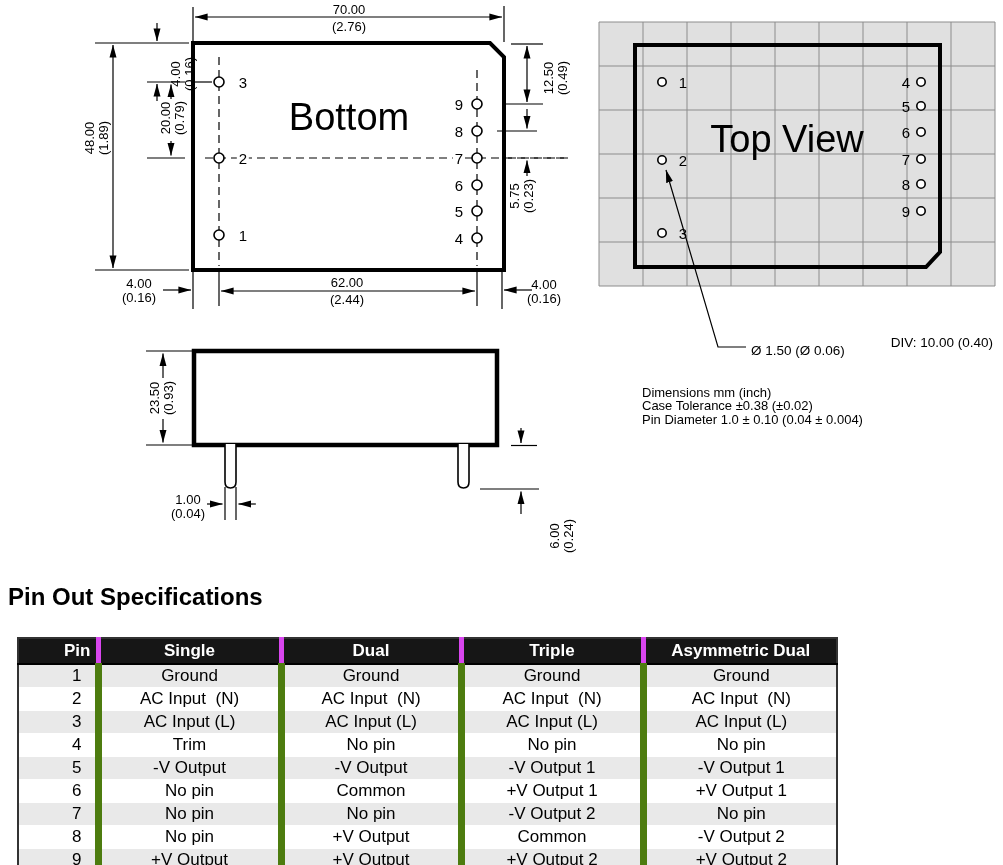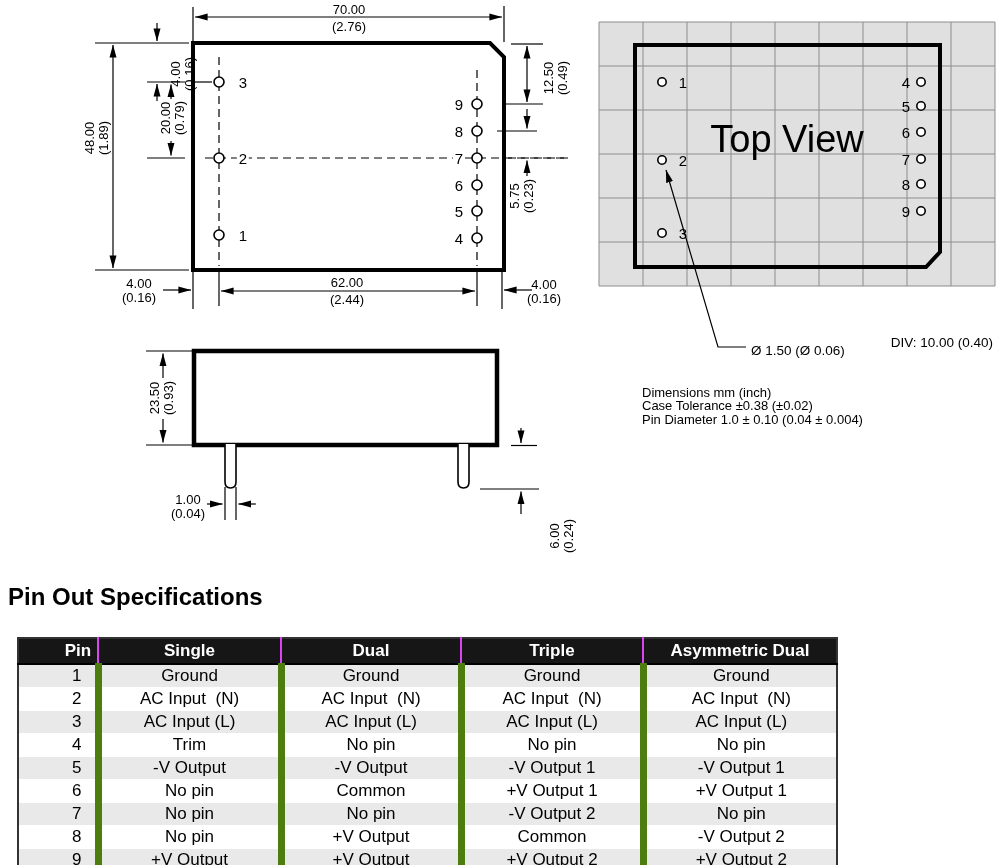--- a/index.html
+++ b/index.html
@@ -21,21 +21,21 @@
   .lblr{position:absolute;transform:translate(-100%,-50%);font-size:13.5px;white-space:nowrap;}
   .bgw{background:#fff;padding:0 2px;}
   .pinnum{position:absolute;transform:translate(-50%,-50%);font-size:15px;white-space:nowrap;}
   .pbg{background:#fff;padding:0 2px;}
   .big{position:absolute;transform:translate(-50%,-50%);font-size:38px;letter-spacing:0;white-space:nowrap;}
   .notes{position:absolute;left:642px;top:386px;font-size:13px;line-height:13.4px;}
   .heading{position:absolute;left:8px;top:583px;font-size:24px;font-weight:bold;}
   table.pinout{position:absolute;left:17px;top:637px;width:819px;border-collapse:collapse;table-layout:fixed;
                border:2px solid #333;border-bottom:5px solid #4a4a4a;font-size:17px;}
   table.pinout th{background:#161616;color:#fff;font-weight:bold;height:24px;padding:0;
-                  border-left:2px solid #d946ef;text-align:center;}
+                  border-left:5px solid #d946ef;text-align:center;}
   table.pinout td{height:22px;padding:0;text-align:center;border-left:7px solid #4d7c0f;
                   border-top:1px solid #fff;white-space:pre;}
   table.pinout th:first-child,table.pinout td:first-child{border-left:none;padding-left:40px;}
   table.pinout tr.odd td{background:#e9e9e9;}
   table.pinout tr.even td{background:#ffffff;}
   table.pinout thead tr{border-bottom:2px solid #000;}
 </style>
 </head>
 <body>
 
@@ -165,20 +165,21 @@
       <line class="dime" x1="207" y1="504" x2="222.5" y2="504"></line>
       <line class="dime" x1="256" y1="504" x2="238.5" y2="504"></line>
 
       <line class="ext" x1="511" y1="445.5" x2="537" y2="445.5"></line>
       <line class="dime" x1="521" y1="428" x2="521" y2="443"></line>
       <line class="ext" x1="480" y1="489" x2="539" y2="489"></line>
       <line class="dime" x1="521" y1="514" x2="521" y2="491.5"></line>
     </g>
   </svg>
 
+  <div class="big" style="left:349px;top:117px;">Bottom</div>
 
   <div class="lbl" style="left:349px;top:9px;">70.00</div>
   <div class="lbl" style="left:349px;top:26px;">(2.76)</div>
 
   <div class="lblv" style="left:96px;top:138px;">
     <div>48.00</div>
       <div>(1.89)</div>
   </div>
   <div class="lblv" style="left:182px;top:74px;">
     <div>4.00</div>

